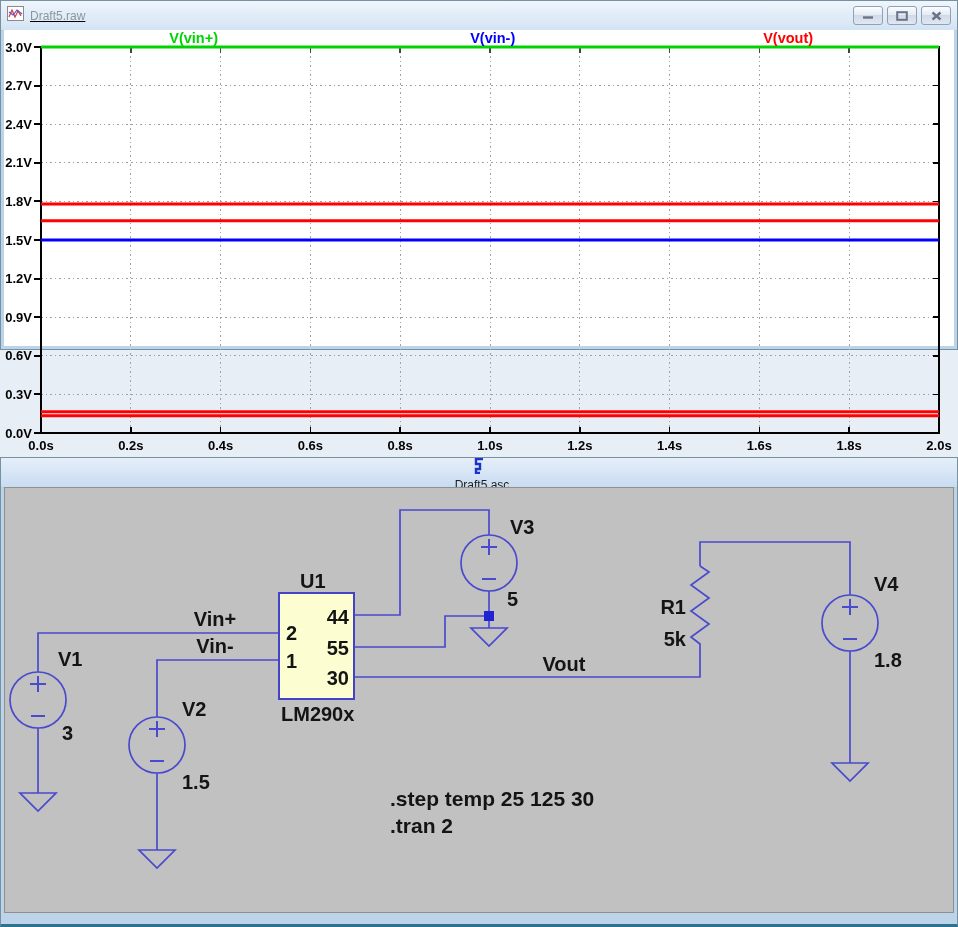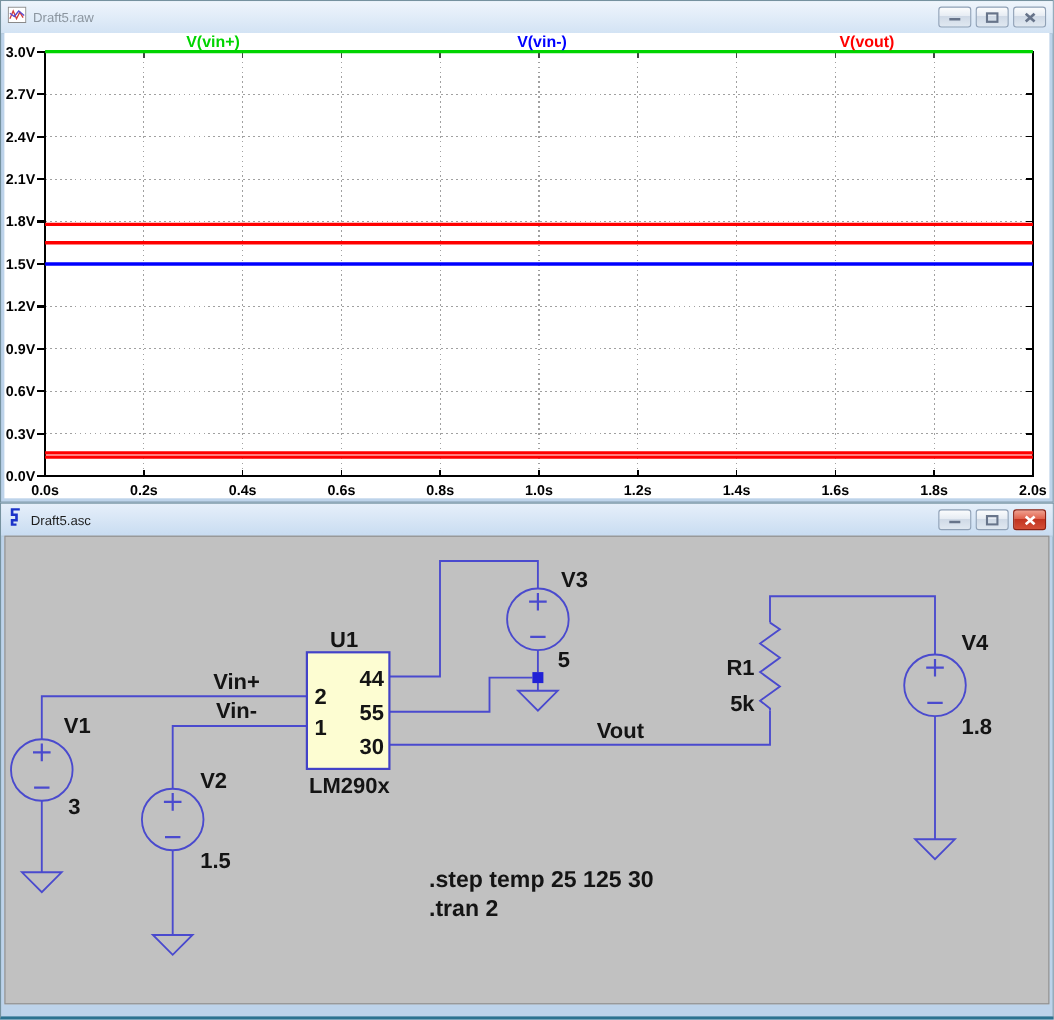--- a/index.html
+++ b/index.html
@@ -1,21 +1,21 @@
 <!DOCTYPE html>
 <html><head>
 <meta charset="utf-8">
 <style>
   html,body{margin:0;padding:0;background:#e8eef5;}
   .stage{position:relative;width:958px;height:927px;font-family:"Liberation Sans",sans-serif;overflow:hidden;}
   .win{position:absolute;left:0;width:958px;box-sizing:border-box;background:#bdd3ea;border:1px solid #76929f;}
-  .win-plot{top:0;height:457px;}
+  .win-plot{top:0;height:350px;text-decoration:underline;}
   .win-sch{top:457px;height:470px;border-bottom:3px solid #2d7390;}
   .titlebar{height:29px;display:flex;align-items:center;padding:0 6px;background:linear-gradient(#eff5fc,#d3e3f4);border-bottom:1px solid #b6cbde;}
-  .win-sch .titlebar{background:linear-gradient(#e6effa,#c8dcf1);}
+  .win-sch .titlebar{background:linear-gradient(#e6effa,#c8dcf1);flex-direction:column;}
   .title{font-size:12px;margin-left:6px;}
   .t-inactive{color:#8b959f;}
   .t-active{color:#1d1d1d;}
   .winbtns{margin-left:auto;display:flex;gap:4px;}
   .wbtn{width:30px;height:19px;border:1px solid #90a1b6;border-radius:3px;box-sizing:border-box;
         display:flex;align-items:center;justify-content:center;
         background:linear-gradient(#fbfcfd 0%,#e6ecf3 45%,#cfd9e6 46%,#e0e8f1 100%);cursor:default;}
   .wbtn svg{display:block;}
   .wbtn-close-active{background:linear-gradient(#f0a08f 0%,#e0614c 45%,#c03320 46%,#d44e37 100%);border-color:#8c2013;}
   .client{position:absolute;left:3px;right:3px;}

